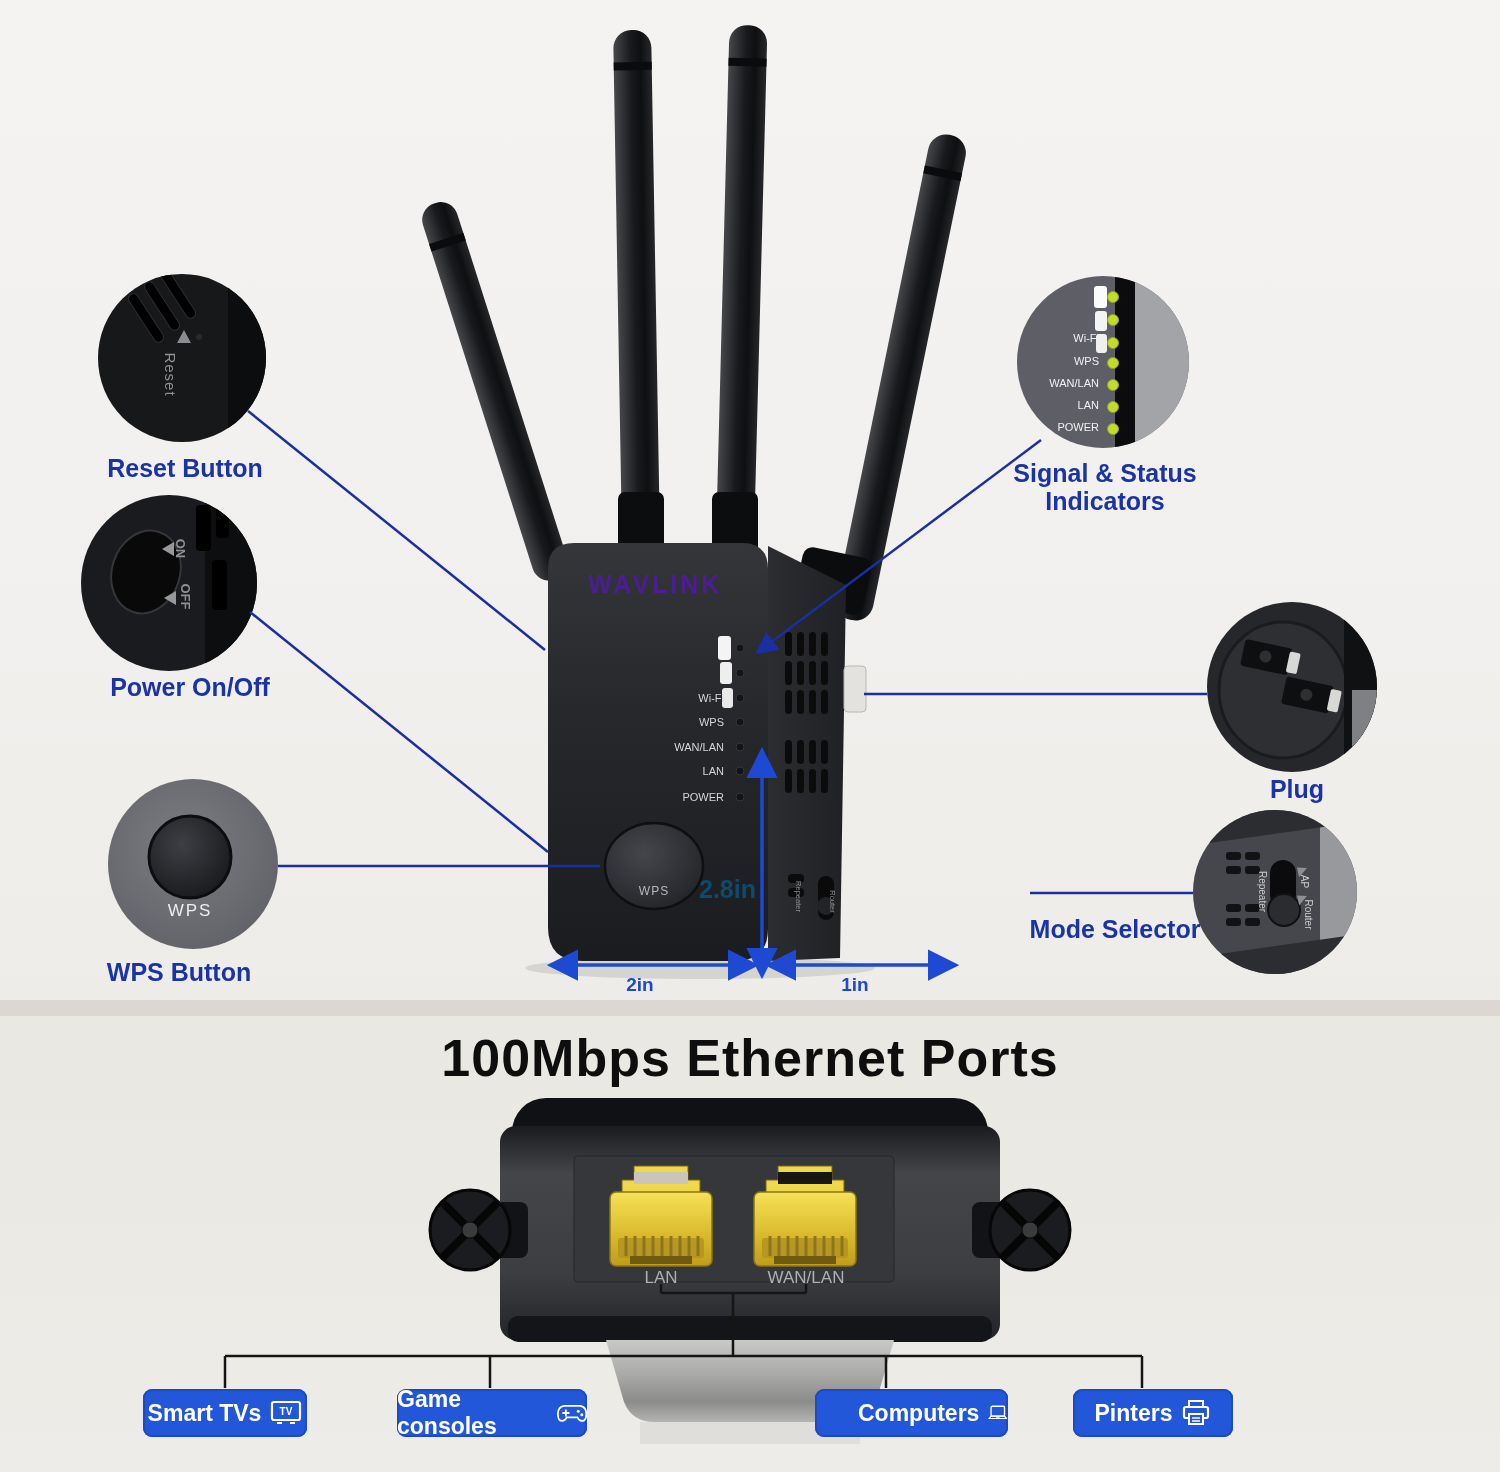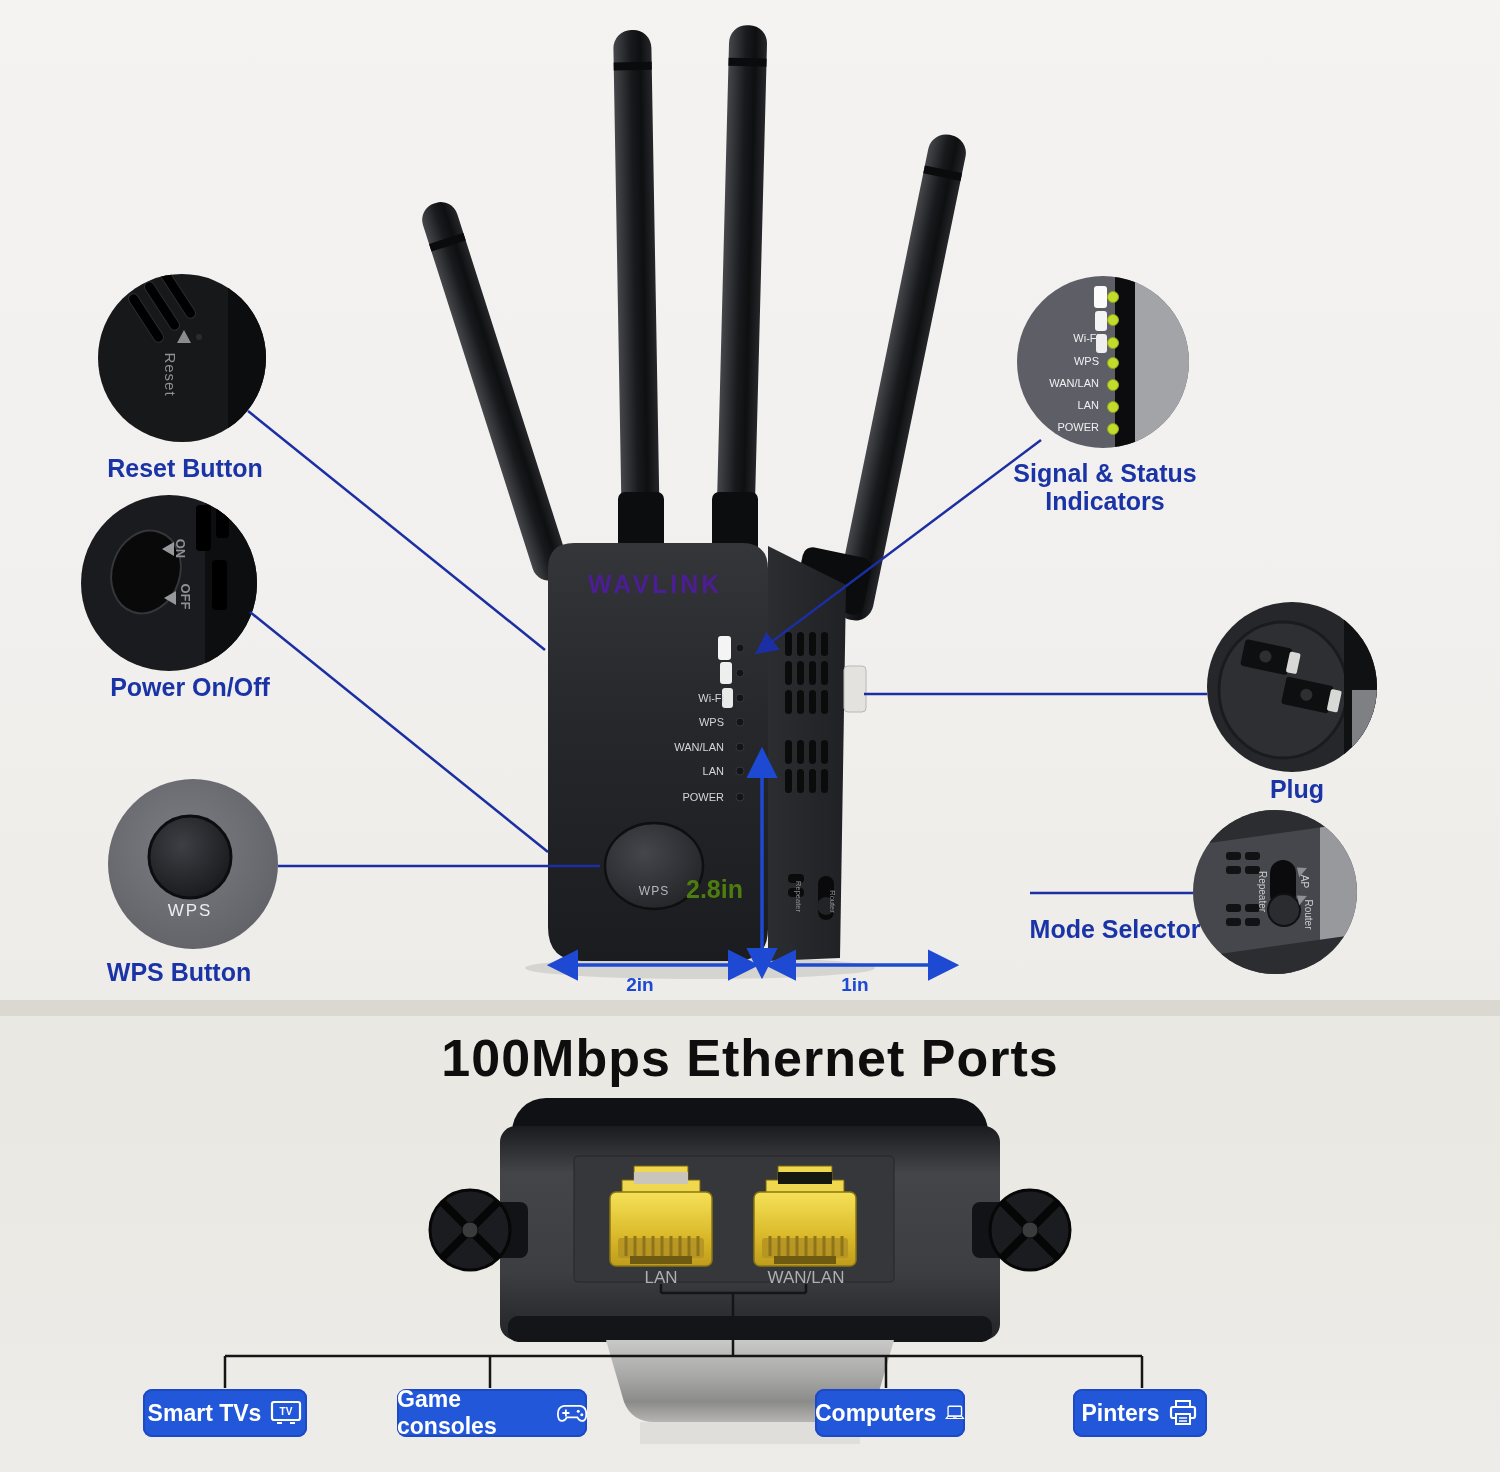--- a/index.html
+++ b/index.html
@@ -323,21 +323,21 @@
   <div class="abs cap" style="left:95px;top:674px;width:190px;">Power On/Off</div>
   <div class="abs cap" style="left:89px;top:959px;width:180px;">WPS Button</div>
   <div class="abs cap" style="left:955px;top:460px;width:300px;">Signal &amp; Status Indicators</div>
   <div class="abs cap" style="left:1230px;top:776px;width:134px;">Plug</div>
   <div class="abs cap" style="left:1022px;top:916px;width:186px;">Mode Selector</div>
 
   <div class="abs heading" style="left:375px;top:1028px;width:750px;">100Mbps Ethernet Ports</div>
 
   <div class="abs dim" style="left:601px;top:974px;width:78px;">2in</div>
   <div class="abs dim" style="left:816px;top:974px;width:78px;">1in</div>
-  <div class="abs dim" style="left:686px;top:875px;width:70px;font-size:25px;color:#4d7c0f;text-align:left;">2.8in</div>
+  <div class="abs dim" style="left:686px;top:875px;width:70px;font-size:25px;color:#0c4a6e;text-align:right;">2.8in</div>
 
   <div class="abs brand" style="left:588px;top:570px;width:120px;">WAVLINK</div>
 
   <div class="abs fled" style="left:630px;top:691px;width:94px;">Wi-Fi</div>
   <div class="abs fled" style="left:630px;top:715px;width:94px;">WPS</div>
   <div class="abs fled" style="left:630px;top:740px;width:94px;">WAN/LAN</div>
   <div class="abs fled" style="left:630px;top:764px;width:94px;">LAN</div>
   <div class="abs fled" style="left:630px;top:790px;width:94px;">POWER</div>
   <div class="abs" style="left:602px;top:884px;width:104px;text-align:center;font-size:12px;color:#b5b7ba;letter-spacing:1px;">WPS</div>
 
@@ -372,29 +372,29 @@
   </div>
   <div class="abs badge" style="left:397px;top:1389px;width:190px;">
     <span>Game consoles</span>
     <svg width="34" height="24" viewBox="0 0 34 24">
       <path d="M8,4 h18 q7,1 7,9 q0,8 -5,8 q-3,0 -5,-4 h-12 q-2,4 -5,4 q-5,0 -5,-8 q0,-8 7,-9 z" fill="none" stroke="#fff" stroke-width="2"></path>
       <path d="M10 8 v8 M6 12 h8" stroke="#fff" stroke-width="2"></path>
       <circle cx="24" cy="10" r="1.7" fill="#fff"></circle>
         <circle cx="28" cy="14" r="1.7" fill="#fff"></circle>
     </svg>
   </div>
-  <div class="abs badge" style="left:815px;top:1389px;width:150px;">
+  <div class="abs badge" style="left:815px;top:1389px;width:150px;padding-left:43px;">
     <span>Computers</span>
     <svg width="32" height="26" viewBox="0 0 32 26">
       <rect x="5" y="2" width="22" height="16" rx="2" fill="none" stroke="#fff" stroke-width="2.2"></rect>
       <path d="M2 22 h28 l-3,-4 h-22 z" fill="none" stroke="#fff" stroke-width="2"></path>
       <path d="M13 21 h6" stroke="#fff" stroke-width="2"></path>
     </svg>
   </div>
-  <div class="abs badge" style="left:1073px;top:1389px;width:134px;">
+  <div class="abs badge" style="left:1073px;top:1389px;width:160px;">
     <span>Pinters</span>
     <svg width="30" height="28" viewBox="0 0 30 28">
       <rect x="8" y="2" width="14" height="6" fill="none" stroke="#fff" stroke-width="2"></rect>
       <rect x="3" y="8" width="24" height="11" rx="2" fill="none" stroke="#fff" stroke-width="2.2"></rect>
       <rect x="8" y="15" width="14" height="10" fill="#2257d9" stroke="#fff" stroke-width="2"></rect>
       <path d="M11 19 h8 M11 22 h8" stroke="#fff" stroke-width="1.6"></path>
     </svg>
   </div>
 </div>
 

